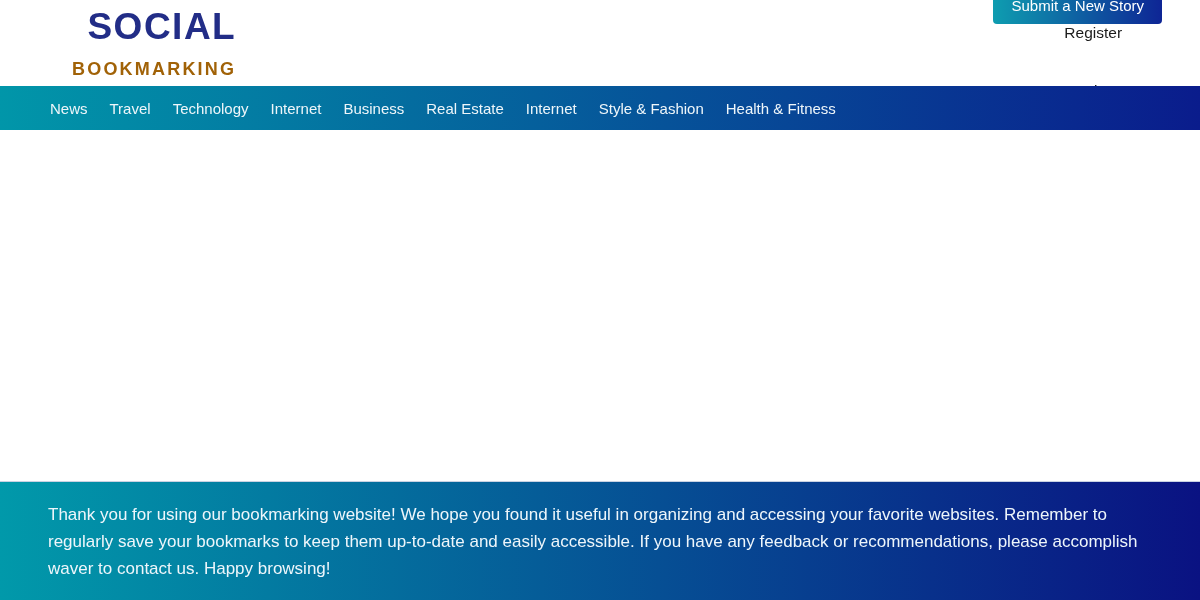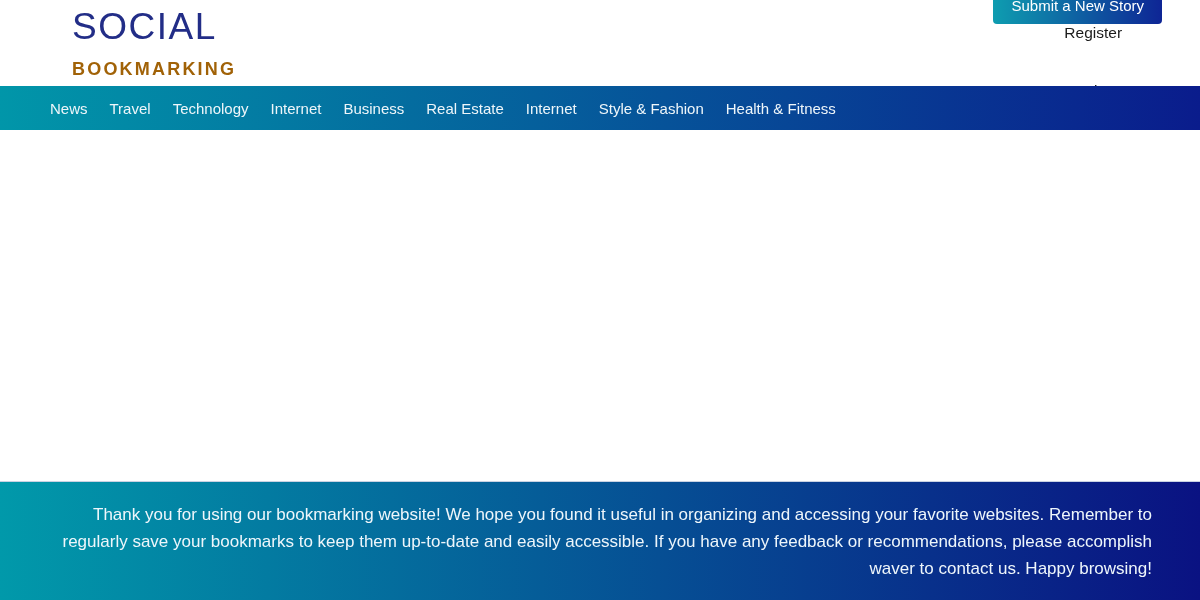--- a/index.html
+++ b/index.html
@@ -28,23 +28,24 @@
   }
   .logo {
     display: flex;
     flex-direction: column;
     text-decoration: none;
     line-height: 1;
     cursor: pointer;
   }
   .logo-top {
     font-size: 37px;
-    font-weight: 400;
+    font-weight: 700;
     letter-spacing: 1.5px;
     color: #222d87;
+    text-align: right;
   }
   .logo-bottom {
     font-size: 18px;
     font-weight: 800;
     letter-spacing: 2.2px;
     color: #a16207;
     margin-top: 15px;
   }
   .header-right {
     margin-left: auto;
@@ -110,21 +111,21 @@
     display: flex;
     align-items: center;
     justify-content: center;
   }
   .footer-message {
     margin: 0;
     max-width: 1104px;
     color: #eef6fb;
     font-size: 17px;
     line-height: 27px;
-    text-align: right;
+    text-align: left;
   }
 </style>
 </head>
 <body>
 
 <div class="page">
 
   <header class="site-header">
     <a class="logo">
       <span class="logo-top">SOCIAL</span>

